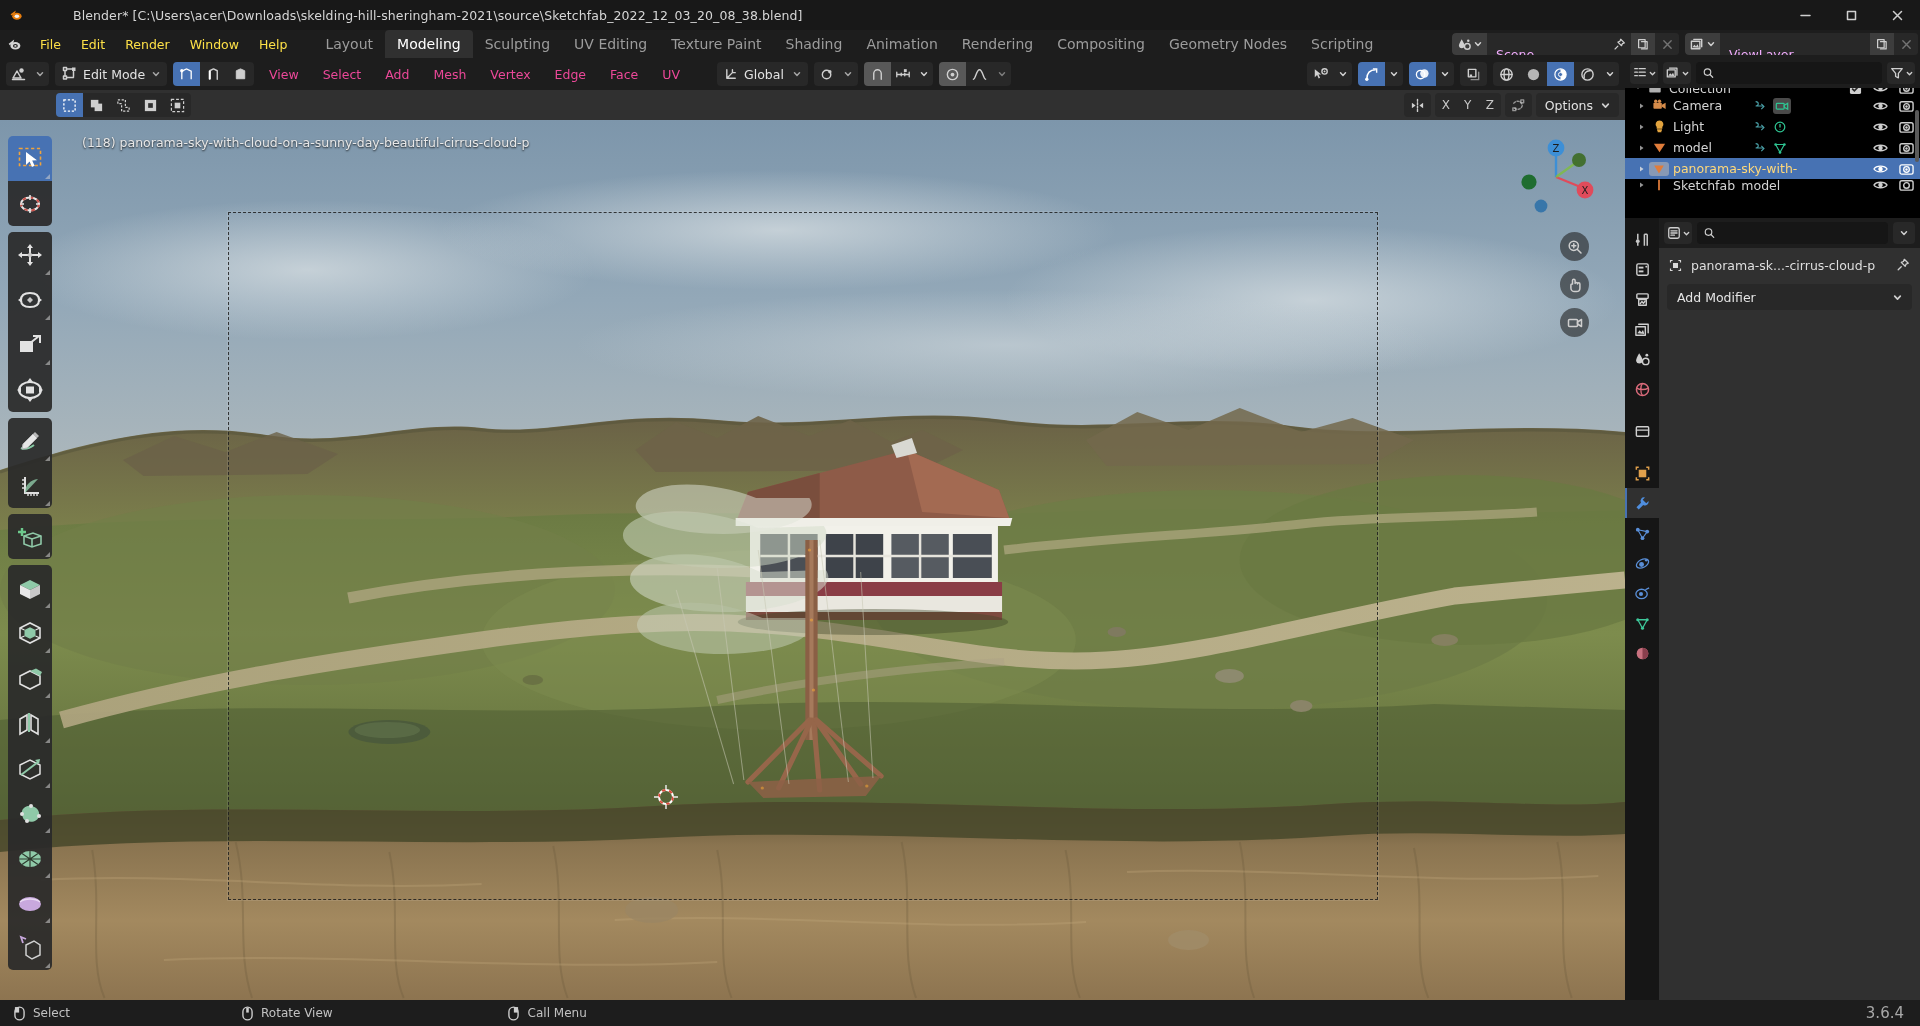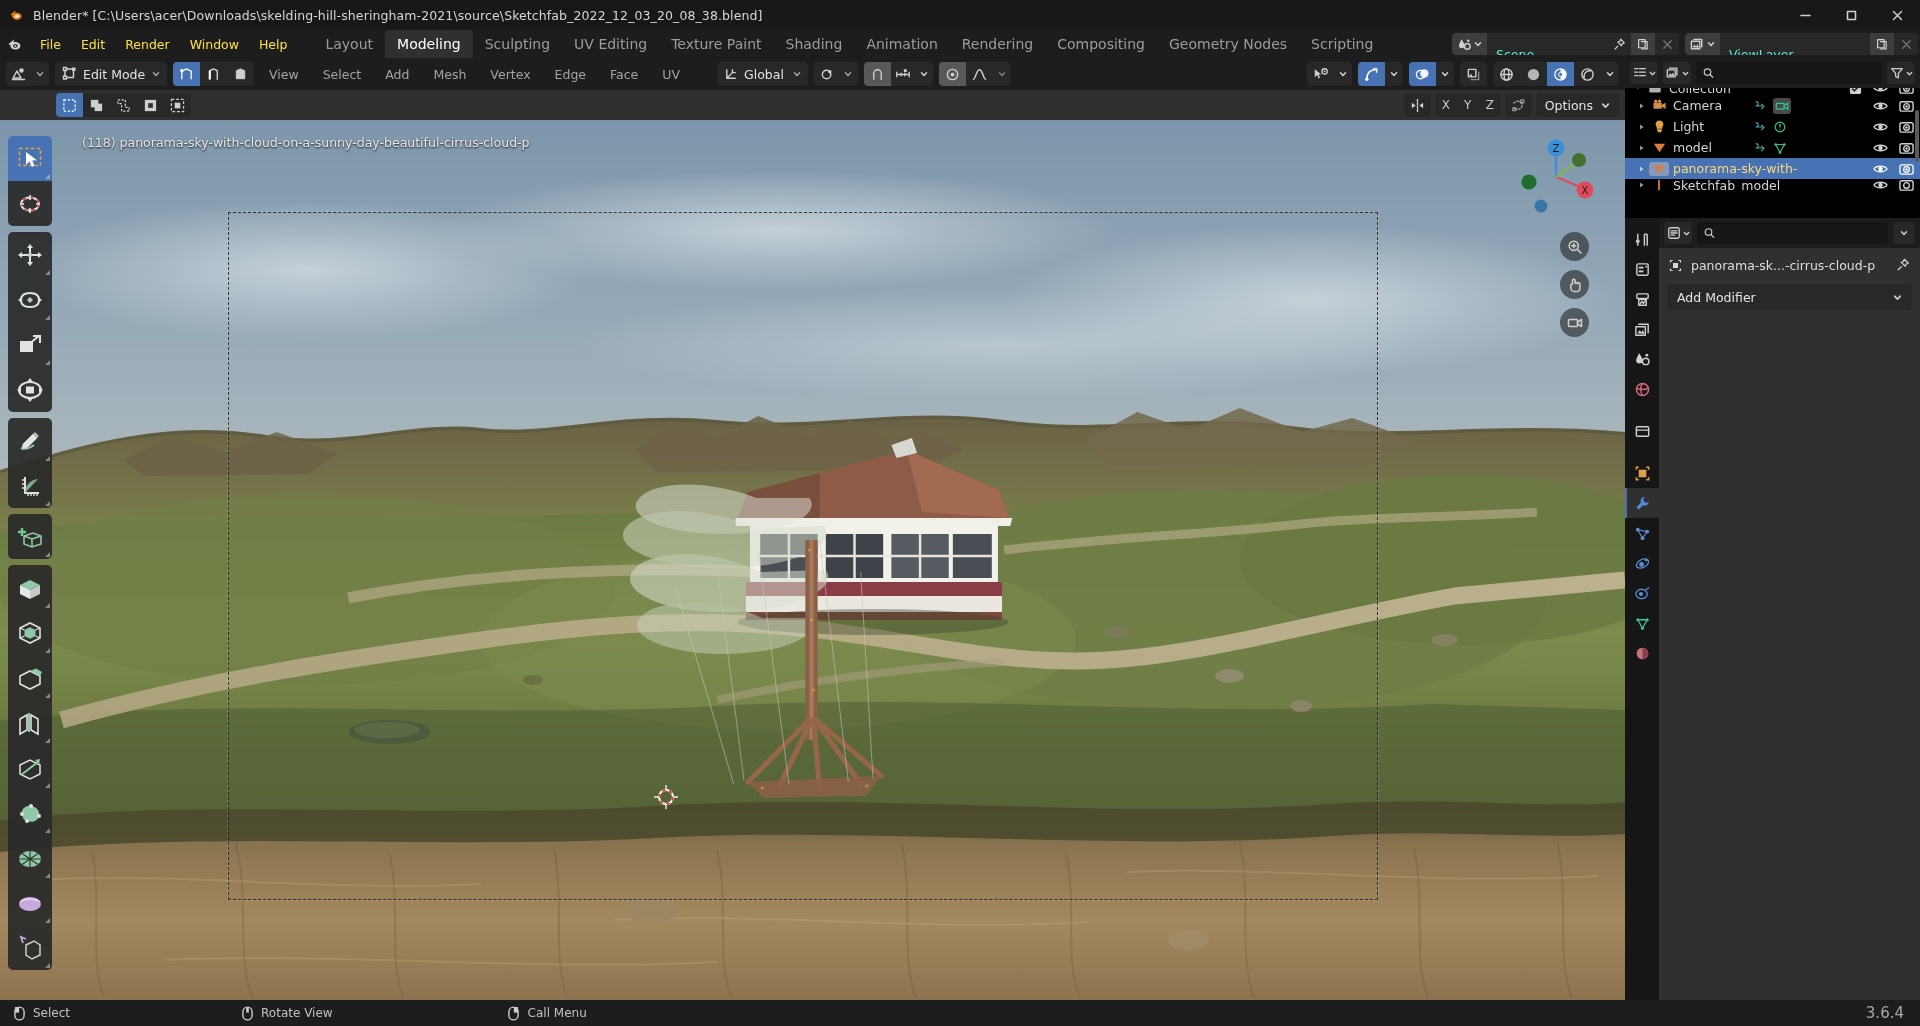--- a/index.html
+++ b/index.html
@@ -15,21 +15,21 @@
   
   .titlebar {
     height: 30px; background: #181818; display: flex; align-items: center;
     flex: 0 0 30px; position: relative;
   }
   .titlebar .blender-logo {
     width: 16px; height: 16px; margin-left: 9px; margin-right: 8px; position: relative;
     flex: 0 0 16px;
   }
   .titlebar .title-text {
-    font-size: 12.5px; color: #d6d6d6; letter-spacing: 0.1px; white-space: nowrap;
+    font-size: 12.5px; color: #d6d6d6; letter-spacing: 0.1px; white-space: nowrap; margin-left: 40px;
   }
   .win-controls { position: absolute; right: 0; top: 0; height: 30px; display: flex; }
   .win-btn {
     width: 46px; height: 30px; display: flex; align-items: center; justify-content: center;
     color: #d0d0d0;
   }
 
   
   .topbar {
     height: 28px; background: #1d1d1d; display: flex; align-items: stretch;
@@ -56,21 +56,21 @@
   .id-block {
     display: flex; align-items: stretch; height: 22px; border-radius: 4px; overflow: hidden;
     background: #282828;
   }
   .id-icon-btn {
     background: #3d3d3d; display: flex; align-items: center; gap: 2px;
     padding: 0 5px; border-radius: 4px 0 0 4px;
   }
   .id-name {
     background: #282828; display: flex; align-items: center; padding: 0 8px 0 9px;
-    font-size: 12.5px; color: #5eead4; min-width: 120px; margin-top: 20px;
+    font-size: 12.5px; color: #f0abfc; min-width: 120px; margin-top: 20px;
   }
   .id-name.wide { min-width: 150px; }
   .id-small-btn {
     width: 24px; display: flex; align-items: center; justify-content: center;
     background: #282828;
   }
   .id-small-btn.raised { background: #3d3d3d; }
   .id-small-btn.dim svg { opacity: .45; }
 
   
@@ -90,21 +90,21 @@
   .btn-group > * { background: #282828; display: flex; align-items: center; justify-content: center; }
   .btn-group > *.on { background: #4772b3; }
   .btn-group > *.sel { background: #585858; }
   .ibtn { width: 27px; height: 24px; }
   .dropdown {
     display: flex; align-items: center; gap: 5px; height: 24px; padding: 0 7px;
     background: #282828; border-radius: 4px; font-size: 12.5px; color: #e2e2e2;
   }
   .dropdown .chev { margin-left: 4px; opacity: .75; }
   .vp-menu {
-    font-size: 12.5px; color: #a3a3a3; padding: 0 9px; height: 24px;
+    font-size: 12.5px; color: #ec4899; padding: 0 9px; height: 24px;
     display: flex; align-items: center; border-radius: 3px;
   }
   .vp-header-right { position: absolute; right: 6px; top: 4px; display: flex; gap: 6px; align-items: center; }
   .vp-sub-right { position: absolute; right: 6px; top: 3px; display: flex; gap: 4px; align-items: center; }
   .axis-btn {
     width: 22px; height: 24px; background: #282828; display: flex;
     align-items: center; justify-content: center; font-size: 12px; color: #c8c8c8;
   }
   .options-btn {
     display: flex; align-items: center; gap: 8px; height: 24px; padding: 0 9px;

